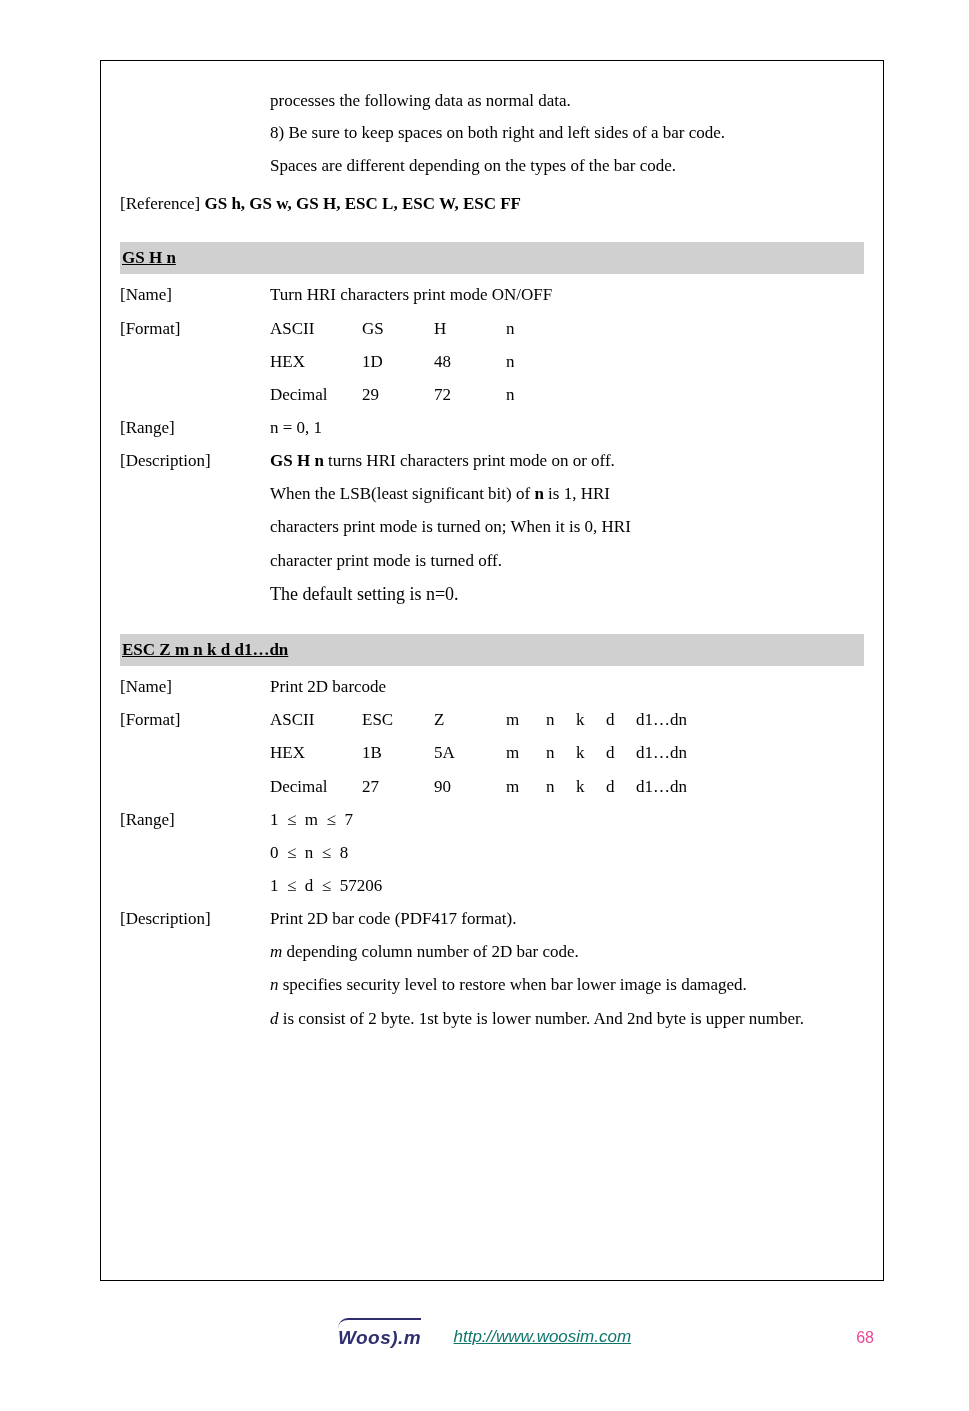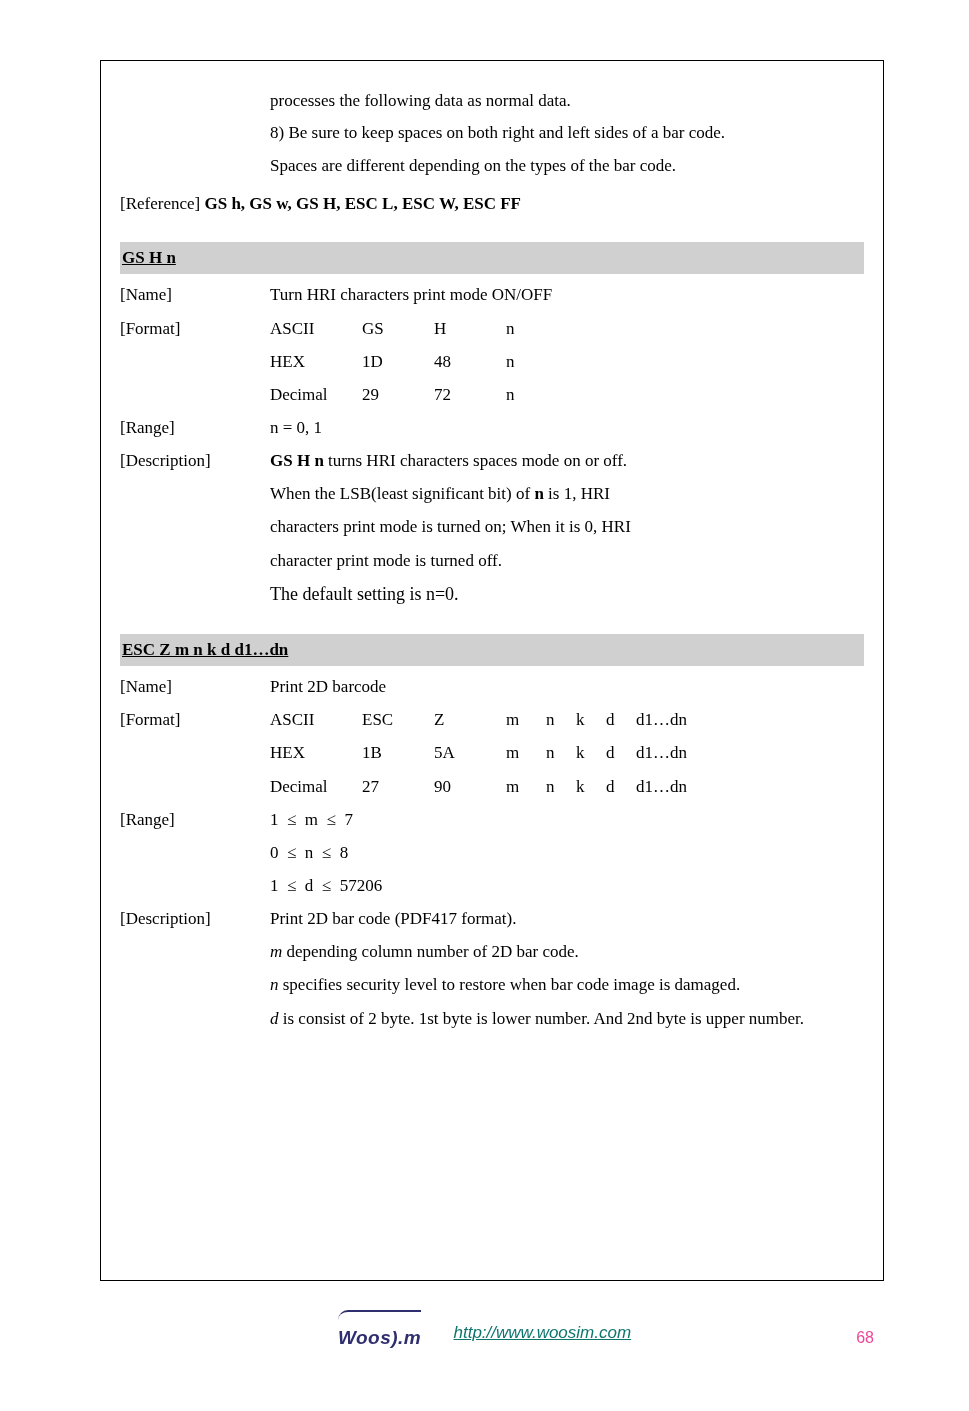--- a/index.html
+++ b/index.html
@@ -76,21 +76,21 @@
   .footer .logo {
     font-family: Arial, sans-serif;
     font-weight: bold;
     font-style: italic;
     color: #2f2f6f;
     font-size: 19px;
     letter-spacing: 0.5px;
     display: inline-block;
     vertical-align: middle;
     border-top: 2px solid #2f2f6f;
-    padding-top: 8px;
+    padding-top: 0;
     border-top-left-radius: 10px;
   }
   .footer a {
     color: #0f766e;
     text-decoration: underline;
     font-family: Verdana, Arial, sans-serif;
     font-size: 17px;
     font-style: italic;
     margin-left: 28px;
     vertical-align: middle;
@@ -151,21 +151,21 @@
         <td class="c-c">72</td>
         <td>n</td>
       </tr>
       <tr>
         <td class="label-col">[Range]</td>
         <td colspan="4">n = 0, 1</td>
       </tr>
       <tr>
         <td class="label-col">[Description]</td>
         <td colspan="4">
-          <b>GS H n</b><span> turns HRI characters spaces mode on or off.</span>
+          <b>GS H n</b><span> turns HRI characters print mode on or off.</span>
         </td>
       </tr>
       <tr>
         <td></td>
         <td colspan="4">
           <span>When the LSB(least significant bit) of </span><b>n</b><span> is 1, HRI</span>
         </td>
       </tr>
       <tr>
         <td></td>
@@ -238,21 +238,21 @@
       <tr>
         <td class="label-col">[Description]</td>
         <td colspan="8">Print 2D bar code (PDF417 format).</td>
       </tr>
       <tr>
             <td></td>
             <td colspan="8"><i>m</i><span> depending column number of 2D bar code.</span></td>
           </tr>
       <tr>
             <td></td>
-            <td colspan="8"><i>n</i><span> specifies security level to restore when bar code image is damaged.</span></td>
+            <td colspan="8"><i>n</i><span> specifies security level to restore when bar lower image is damaged.</span></td>
           </tr>
       <tr>
             <td></td>
             <td colspan="8"><i>d</i><span> is consist of 2 byte. 1st byte is lower number. And 2nd byte is upper number.</span></td>
           </tr>
     </tbody>
       </table>
 
   </div>
 

